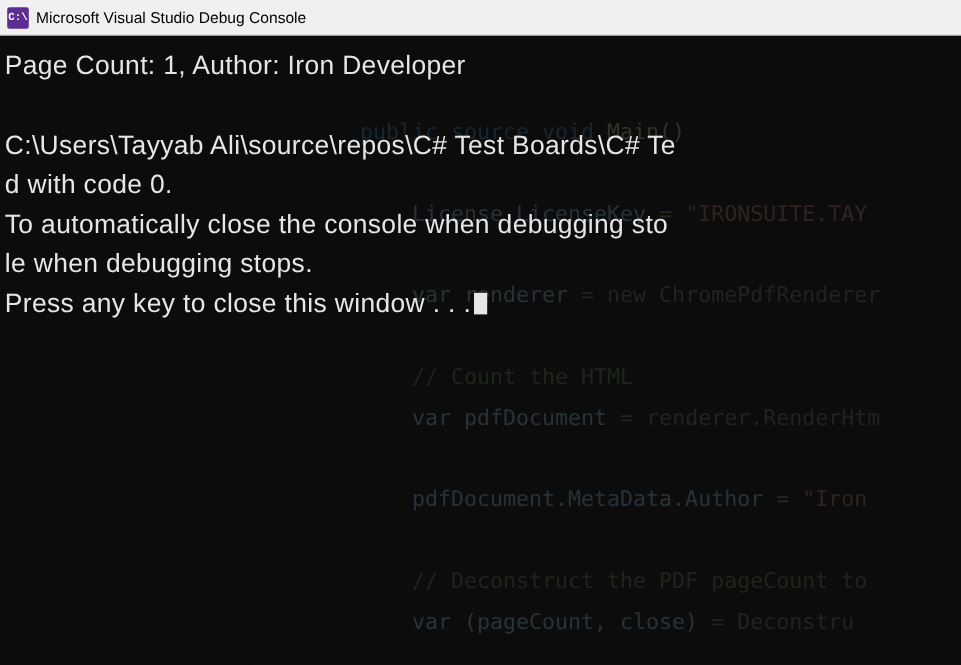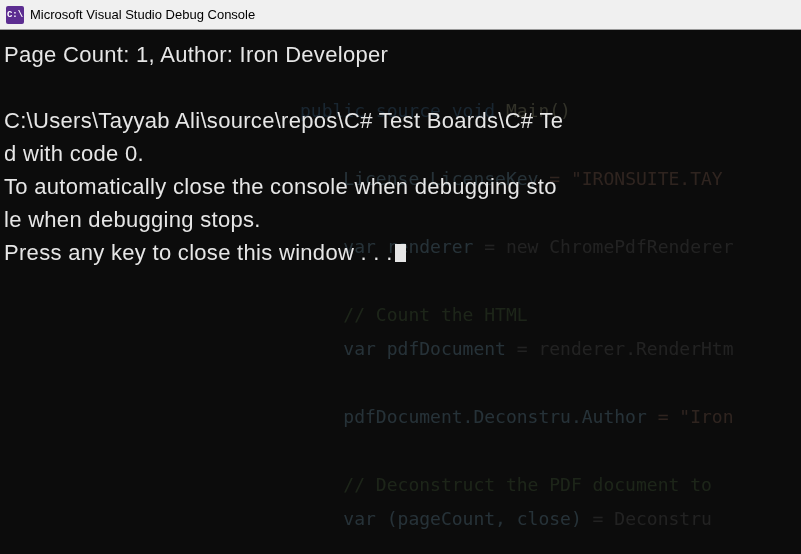--- a/index.html
+++ b/index.html
@@ -97,23 +97,23 @@
   <div class="ghost-bg">
 <span class="kw">public source void</span><span class="mth"> Main()</span>
 
     <span class="var">License.LicenseKey</span><span class="str"> = "IRONSUITE.TAY</span>
 
     <span class="var">var renderer</span><span> = new ChromePdfRenderer</span>
 
     <span class="cmt">// Count the HTML</span>
     <span class="var">var pdfDocument</span><span> = renderer.RenderHtm</span>
 
-    <span class="var">pdfDocument.Deconstru.Author</span><span class="str"> = "Iron</span>
+    <span class="var">pdfDocument.MetaData.Author</span><span class="str"> = "Iron</span>
 
-    <span class="cmt">// Deconstruct the PDF document to</span>
+    <span class="cmt">// Deconstruct the PDF pageCount to</span>
     <span class="var">var (pageCount, close)</span><span> = Deconstru</span>
 
     
     
 }
   </div>
 
   <div class="console-text"><span>Page Count: 1, Author: Iron Developer</span>
 <span></span>
 <span>C:\Users\Tayyab Ali\source\repos\C# Test Boards\C# Te</span>

